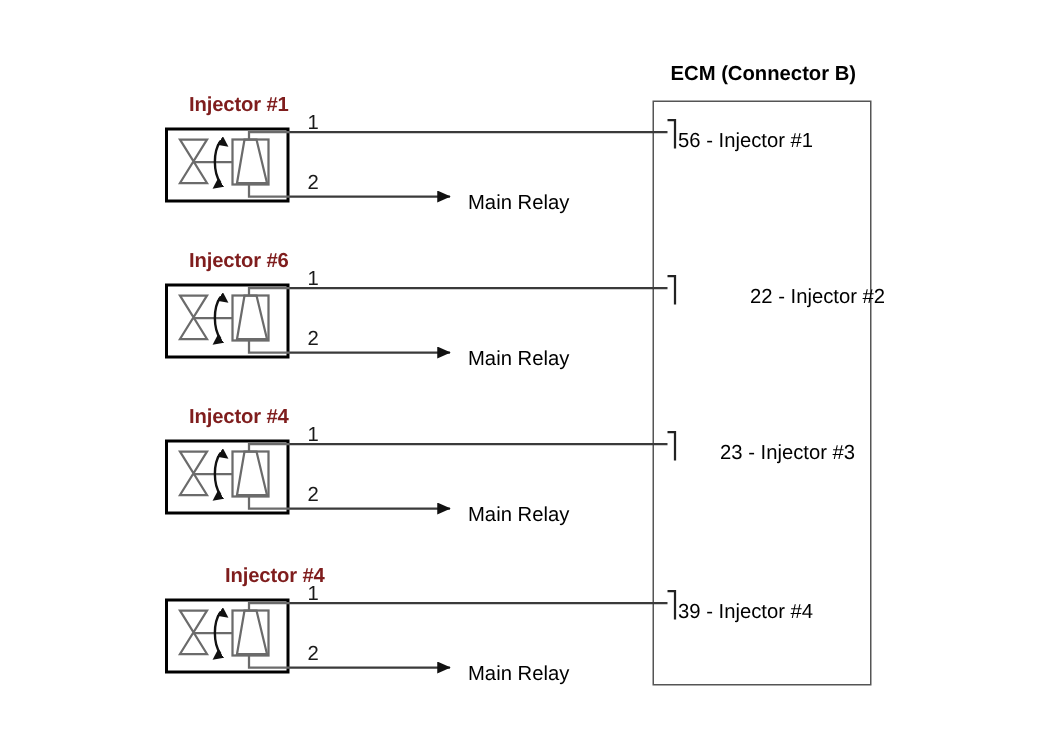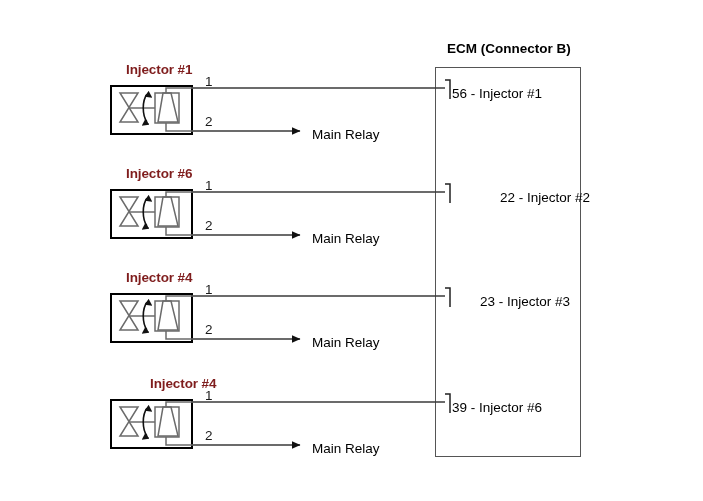--- a/index.html
+++ b/index.html
@@ -105,21 +105,21 @@
   <div class="pin-num" style="left:205px; top:282px;">1</div>
   <div class="pin-num" style="left:205px; top:322px;">2</div>
   <div class="relay-label" style="left:312px; top:335px;">Main Relay</div>
   <div class="ecm-pin-label" style="left:432px; top:294px;padding-left:48px;">23 - Injector #3</div>
 
   <div class="injector-title" style="left:124px; top:376px;padding-left:26px;">Injector #4</div>
   <div class="injector-box" style="left:110px; top:399px; width:83px; height:50px;"></div>
   <div class="pin-num" style="left:205px; top:388px;">1</div>
   <div class="pin-num" style="left:205px; top:428px;">2</div>
   <div class="relay-label" style="left:312px; top:441px;">Main Relay</div>
-  <div class="ecm-pin-label" style="left:452px; top:400px;">39 - Injector #6</div>
+  <div class="ecm-pin-label" style="left:452px; top:400px;">39 - Injector #4</div>
 
   <svg class="overlay" viewBox="0 0 703 501" xmlns="http://www.w3.org/2000/svg">
     <defs>
       <marker id="arrowhead" markerWidth="9" markerHeight="8" refX="8.5" refY="4" orient="auto" markerUnits="userSpaceOnUse">
         <path d="M0,0 L9,4 L0,8 z" fill="#111111"></path>
       </marker>
       <marker id="arrowup" markerWidth="7" markerHeight="7" refX="3.5" refY="6.5" orient="auto" markerUnits="userSpaceOnUse">
         <path d="M3.5,0 L7,7 L0,7 z" fill="#111111"></path>
       </marker>
       <marker id="arrowdn" markerWidth="7" markerHeight="7" refX="3.5" refY="0.5" orient="auto" markerUnits="userSpaceOnUse">

